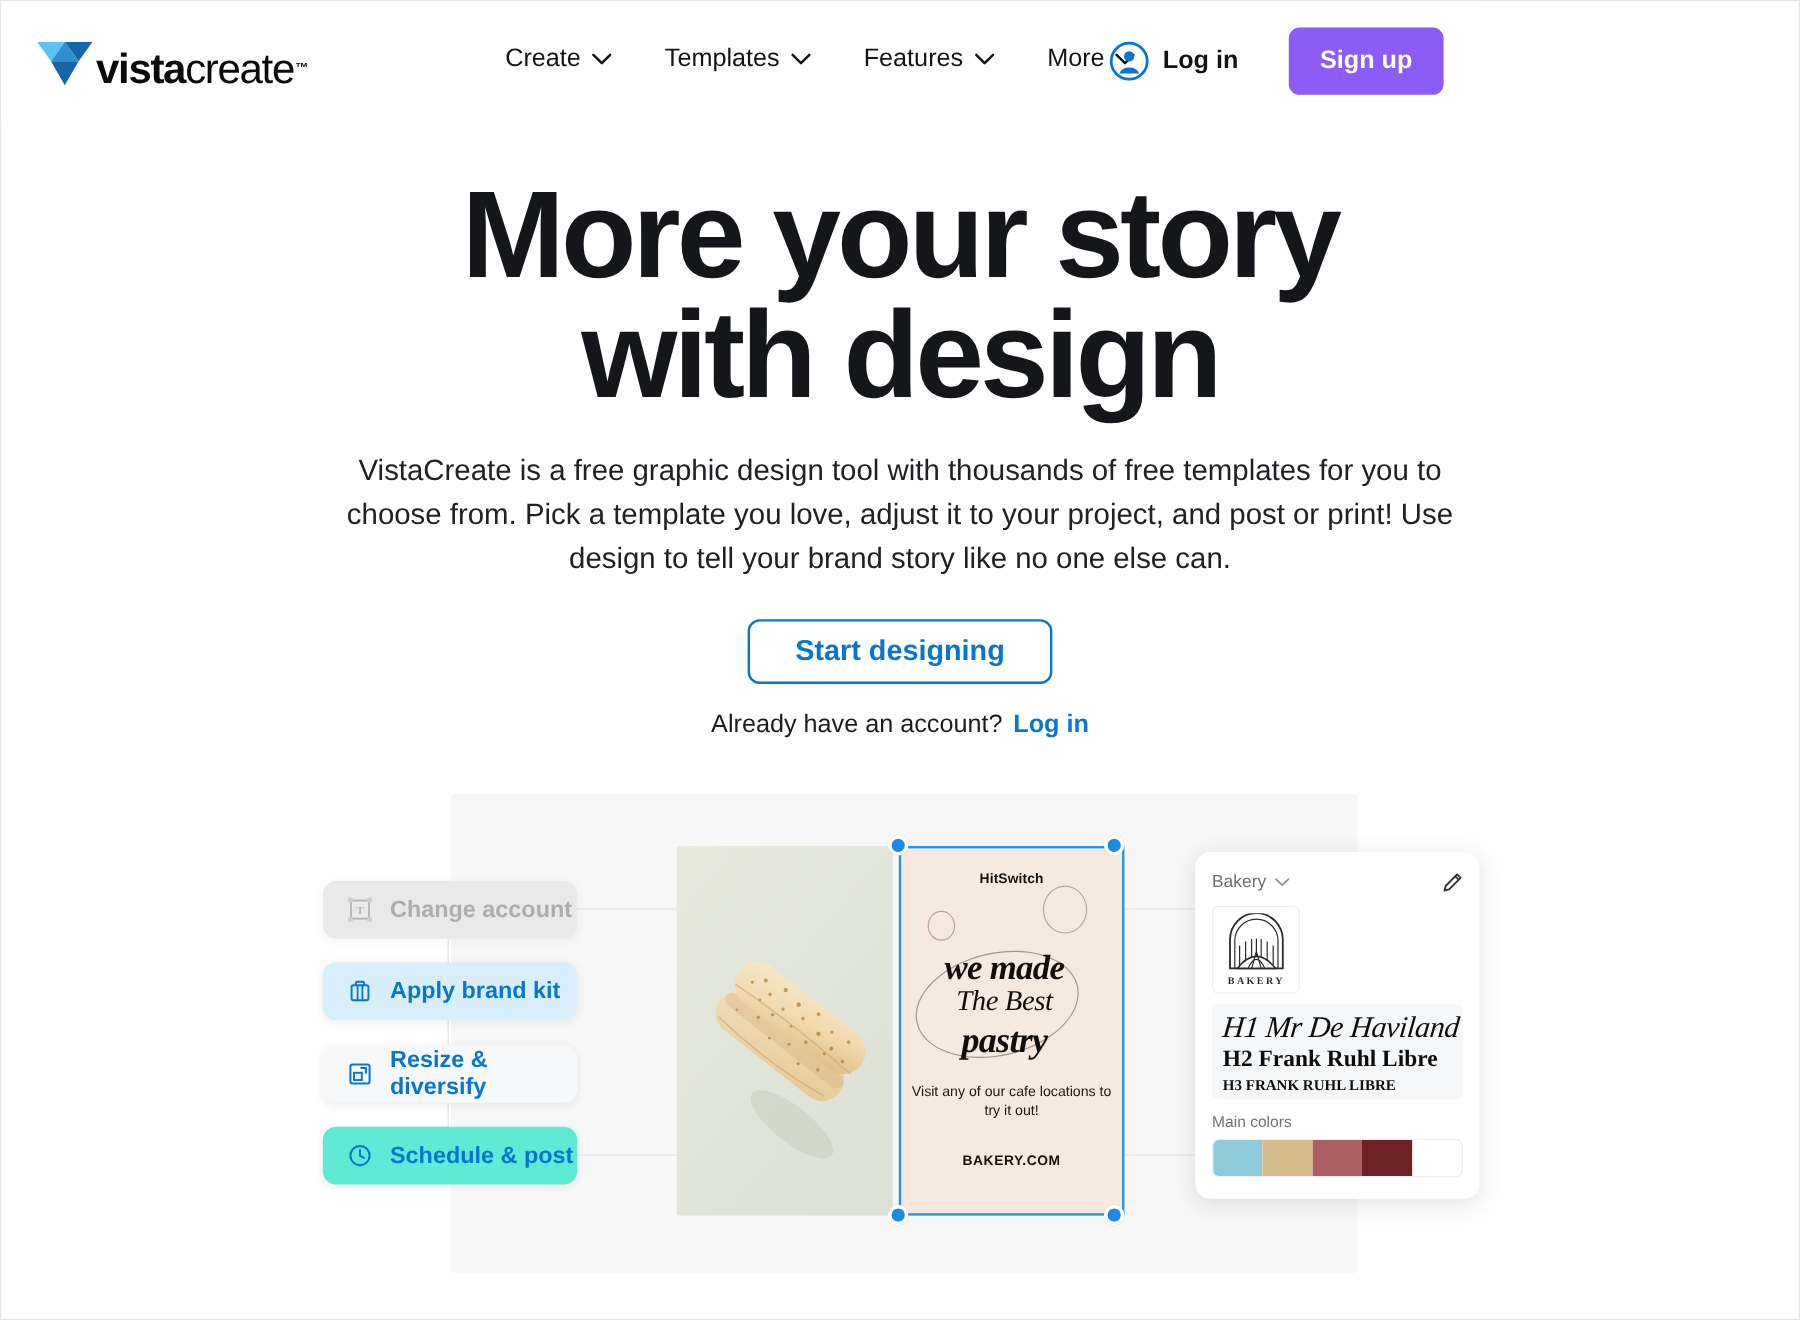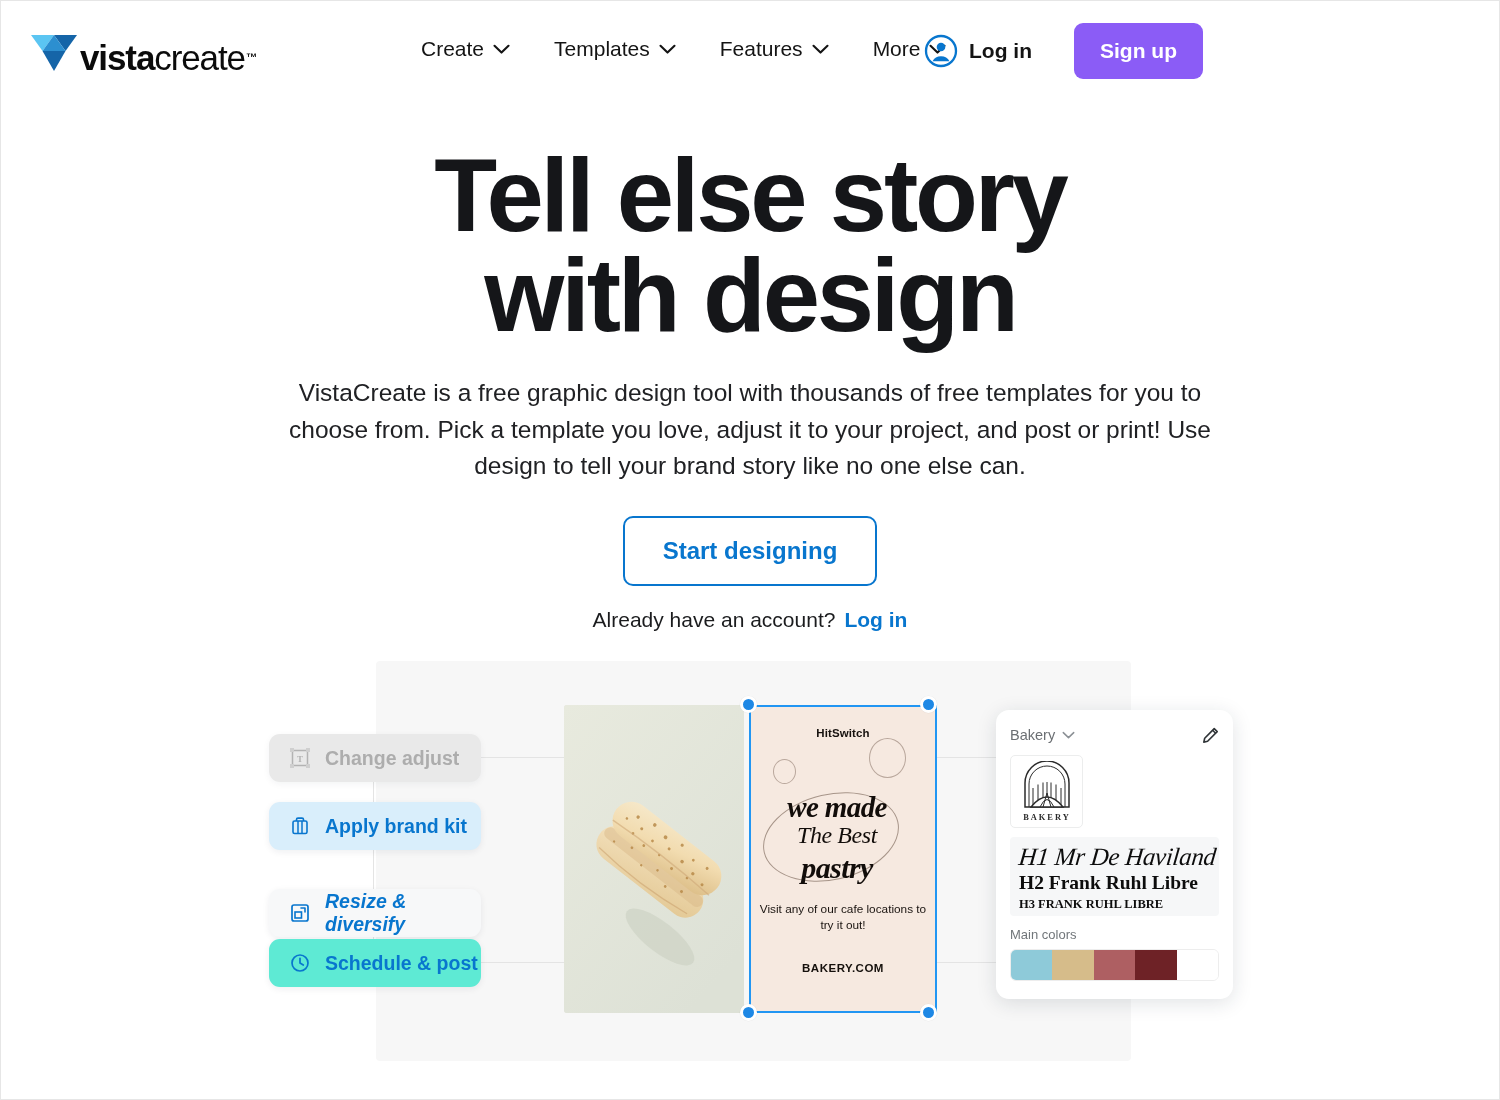--- a/index.html
+++ b/index.html
@@ -142,21 +142,21 @@
   }
 
   #cta-row {
     margin-top: 31px;
     display: flex;
     justify-content: center;
     align-items: center;
     gap: 22px;
   }
   #start-designing {
-    height: 70px;
+    height: 54px;
     border: 2px solid #0876ce;
     border-radius: 10px;
     background: #fff;
     color: #0876ce;
     font-size: 24px;
     font-weight: 700;
     padding: 0 38px;
     cursor: pointer;
     font-family: "Liberation Sans", sans-serif;
     white-space: nowrap;
@@ -225,21 +225,21 @@
     gap: 14px;
     font-size: 19.5px;
     font-weight: 700;
     box-shadow: 0 2px 7px rgba(20,30,50,0.07);
     cursor: pointer;
     background: #fff;
     color: #0876ce;
   }
   .chip.c0 { top: 73px;  background: #e9e9e9; color: #adadad; box-shadow:0 2px 7px rgba(20,30,50,0.05); }
   .chip.c1 { top: 141px; background: #d9eefb; color: #0876ce; }
-  .chip.c2 { top: 228px; background: #f7f8f9; color: #0876ce; font-style: italic; }
+  .chip.c2 { top: 210px; background: #f7f8f9; color: #0876ce; }
   .chip.c3 { top: 278px; background: #5eead4; color: #0876ce; }
   .chip .chip-ico { width: 22px; height: 22px; flex: 0 0 22px; display:block; }
 
   
   #photo-card {
     position: absolute;
     left: 563px;
     top: 44px;
     width: 180px;
     height: 308px;
@@ -474,21 +474,21 @@
         </svg>
         <span>Log in</span>
       </div>
       <button id="signup-btn">Sign up</button>
     </div>
   </div>
 
   <div id="hero">
 
     <h1 id="headline">
-      <span class="hl-line">Tell else story</span>
+      <span class="hl-line">More your story</span>
       <span class="hl-line">with design</span>
     </h1>
 
     <p id="subhead">VistaCreate is a free graphic design tool with thousands of free templates for you to choose from. Pick a template you love, adjust it to your project, and post or print! Use design to tell your brand story like no one else can.</p>
 
     <div id="cta-row">
       <button id="start-designing">Start designing</button>
     </div>
 
     <div id="account-row">
@@ -508,21 +508,21 @@
 
     <div class="chip c0">
       <svg class="chip-ico" viewBox="0 0 22 22">
         <rect x="3.5" y="3.5" width="15" height="15" fill="none" stroke="#b3b3b3" stroke-width="1.5"></rect>
         <text x="11" y="14.5" font-size="9" font-family="Liberation Serif, serif" text-anchor="middle" fill="#b3b3b3">T</text>
         <rect x="1" y="1" width="4" height="4" fill="#cfcfcf"></rect>
         <rect x="17" y="1" width="4" height="4" fill="#cfcfcf"></rect>
         <rect x="1" y="17" width="4" height="4" fill="#cfcfcf"></rect>
         <rect x="17" y="17" width="4" height="4" fill="#cfcfcf"></rect>
       </svg>
-      <span>Change adjust</span>
+      <span>Change account</span>
     </div>
 
     <div class="chip c1">
       <svg class="chip-ico" viewBox="0 0 22 22">
         <path d="M7.5 6 V4.6 A1.5 1.5 0 0 1 9 3.1 h4 A1.5 1.5 0 0 1 14.5 4.6 V6" fill="none" stroke="#0876ce" stroke-width="1.6"></path>
         <rect x="4" y="6" width="14" height="12.5" rx="1.6" fill="none" stroke="#0876ce" stroke-width="1.6"></rect>
         <path d="M9 6 V18.5 M13 6 V18.5" stroke="#0876ce" stroke-width="1.5"></path>
       </svg>
       <span>Apply brand kit</span>
     </div>

